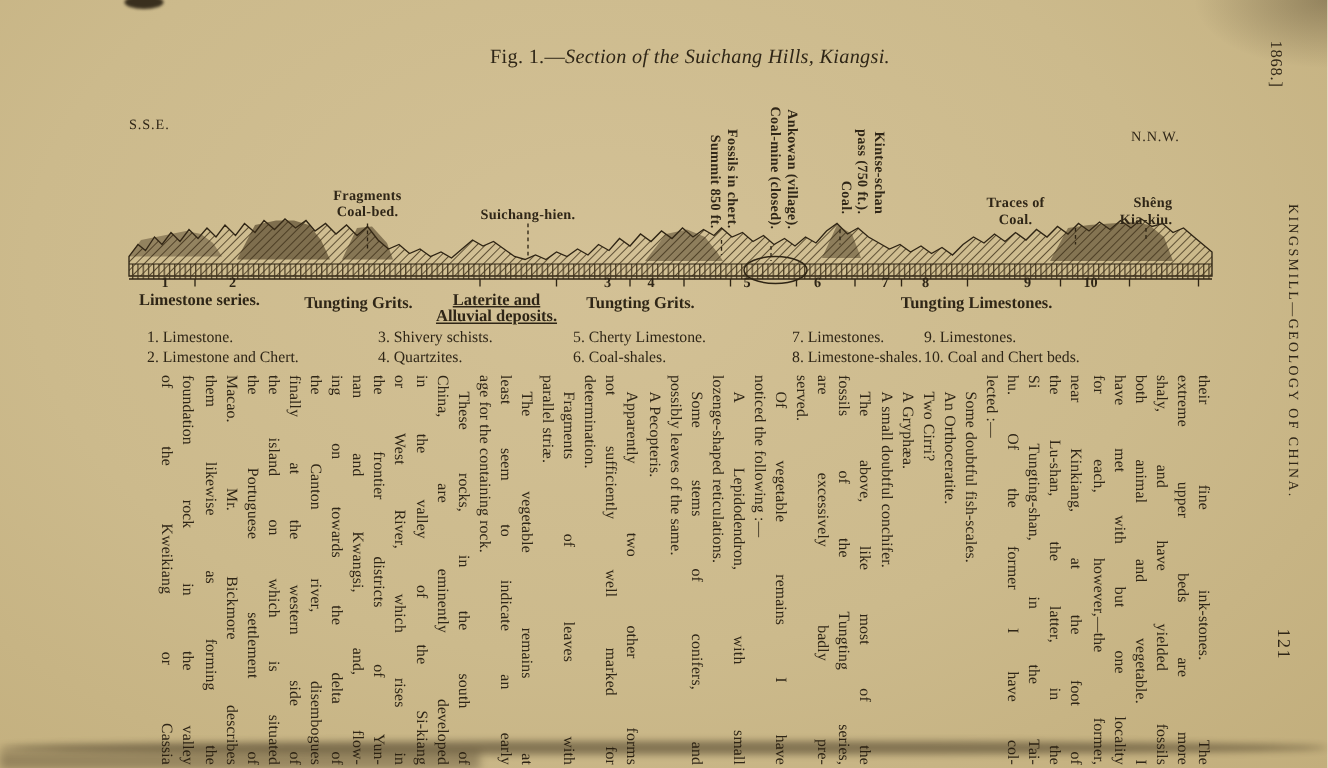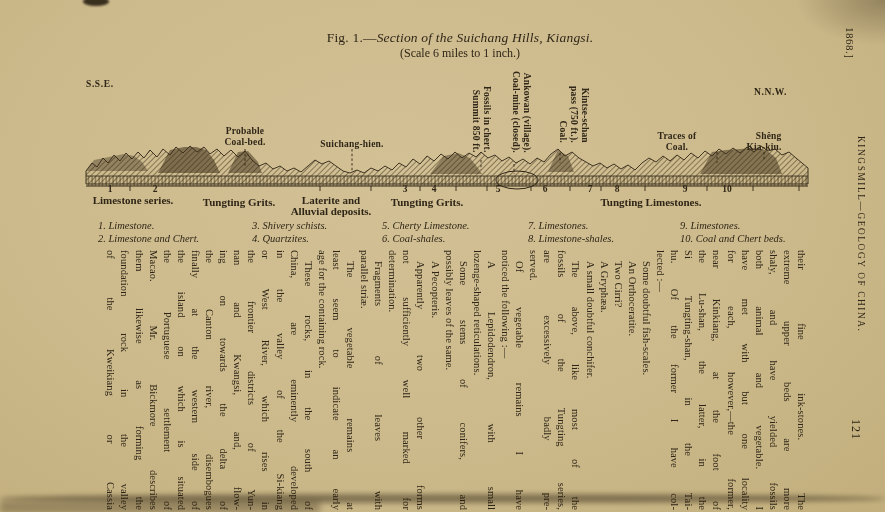--- a/index.html
+++ b/index.html
@@ -10,34 +10,34 @@
     background:radial-gradient(ellipse at 45% 35%, #d3c196 0%, #ccba8c 55%, #c2ae7c 100%);
   }
   #page{position:absolute;left:0;top:0;width:885px;height:511px;}
   .rot{transform:rotate(90deg);transform-origin:0 0;white-space:nowrap;}
   
   .fig-title{position:absolute;left:260px;top:30px;width:400px;text-align:center;
     font-size:13.5px;letter-spacing:.2px;}
   .fig-title .it{font-style:italic;}
   .fig-scale{position:absolute;left:260px;top:46px;width:400px;text-align:center;font-size:12px;}
   
-  .dir{position:absolute;font-size:9.5px;font-weight:bold;letter-spacing:.6px;}
+  .dir{position:absolute;font-size:9.5px;font-weight:normal;letter-spacing:.6px;}
   #dir-left{left:86px;top:79px;}
   #dir-right{left:754px;top:87px;}
   
   .callout{position:absolute;font-size:9.5px;font-weight:bold;line-height:11px;
     letter-spacing:.2px;white-space:nowrap;}
   .callout.h{transform:translateX(-50%);text-align:center;}
   .callout.rot{transform:rotate(90deg);transform-origin:0 0;text-align:right;}
   
   .unit-num{position:absolute;top:184px;font-size:9.5px;font-weight:bold;transform:translateX(-50%);}
   .group-label{position:absolute;transform:translateX(-50%);text-align:center;
     font-size:11px;font-weight:bold;line-height:10.5px;white-space:nowrap;}
   
-  .legend-col{position:absolute;top:220px;font-size:10.5px;line-height:12.6px;white-space:nowrap;font-style:italic;}
+  .legend-col{position:absolute;top:220px;font-size:10.5px;line-height:12.6px;white-space:nowrap;}
   
   #body-lines{position:absolute;left:808px;top:250px;width:260px;
     transform:rotate(90deg);transform-origin:0 0;}
   .bodyline{width:260px;height:14.1px;line-height:14.1px;font-size:10.5px;
     letter-spacing:.1px;overflow:hidden;}
   .bodyline.j{text-align:justify;text-align-last:justify;}
   .bodyline.in{text-indent:11px;}
   
   #year-header{position:absolute;left:856px;top:27px;font-size:11px;letter-spacing:.5px;}
   #running-title{position:absolute;left:866px;top:136px;font-size:9.3px;letter-spacing:1.6px;}
@@ -102,28 +102,27 @@
         <line x1="645" y1="186" x2="645" y2="191"></line>
       <line x1="707" y1="186" x2="707" y2="191"></line>
         <line x1="753" y1="186" x2="753" y2="191"></line>
       <line x1="799" y1="186" x2="799" y2="191"></line>
     </g>
   </svg>
 
   <div class="fig-title">
     <span>Fig. 1.—</span><span class="it">Section of the Suichang Hills, Kiangsi.</span>
   </div>
-  <div class="fig-scale">(Scale 6 miles to 1 inch.)</div>
 
   <div class="dir" id="dir-left">S.S.E.</div>
   <div class="dir" id="dir-right">N.N.W.</div>
 
   <div id="figure-area" style="position:absolute;left:0;top:0;">
       <div class="callout h" style="left: 245px; top: 126px;">
-        <div>Probable</div>
+        <div>Fragments</div>
         <div>Coal-bed.</div>
       </div>
       <div class="callout h" style="left: 352px; top: 139px;">
         <div>Suichang-hien.</div>
       </div>
       <div class="callout h" style="left: 677px; top: 131px;">
         <div>Traces of</div>
         <div>Coal.</div>
       </div>
       <div class="callout h" style="left: 764px; top: 131px; text-align: right;">
@@ -152,21 +151,21 @@
       <div class="unit-num" style="left: 590px;">7</div>
       <div class="unit-num" style="left: 617px;">8</div>
       <div class="unit-num" style="left: 685px;">9</div>
       <div class="unit-num" style="left: 727px;">10</div>
       <div class="group-label" style="left: 133px; top: 195px;">
         <div>Limestone series.</div>
       </div>
       <div class="group-label" style="left: 239px; top: 197px;">
         <div>Tungting Grits.</div>
       </div>
-      <div class="group-label" style="left: 331px; top: 195px;">
+      <div class="group-label" style="left: 331px; top: 195px; text-decoration: underline;">
         <div>Laterite and</div>
         <div>Alluvial deposits.</div>
       </div>
       <div class="group-label" style="left: 427px; top: 197px;">
         <div>Tungting Grits.</div>
       </div>
       <div class="group-label" style="left: 651px; top: 197px;">
         <div>Tungting Limestones.</div>
       </div>
     </div>
@@ -180,21 +179,21 @@
         <div>4. Quartzites.</div>
       </div>
       <div class="legend-col" style="left: 382px;">
         <div>5. Cherty Limestone.</div>
         <div>6. Coal-shales.</div>
       </div>
       <div class="legend-col" style="left: 528px;">
         <div>7. Limestones.</div>
         <div>8. Limestone-shales.</div>
       </div>
-      <div class="legend-col" style="left: 680px;">
+      <div class="legend-col" style="left: 616px;">
         <div>9. Limestones.</div>
         <div>10. Coal and Chert beds.</div>
       </div>
     </div>
   <div id="body-lines">
       <div class="bodyline j">their fine ink-stones.  The</div>
       <div class="bodyline j">extreme upper beds are more</div>
       <div class="bodyline j">shaly, and have yielded fossils</div>
       <div class="bodyline j">both animal and vegetable.  I</div>
       <div class="bodyline j">have met with but one locality</div>

